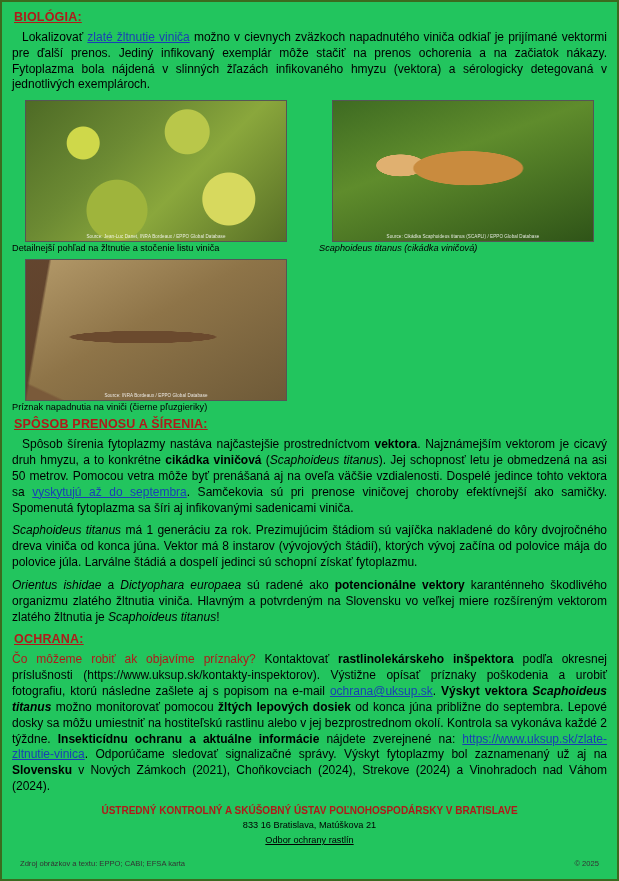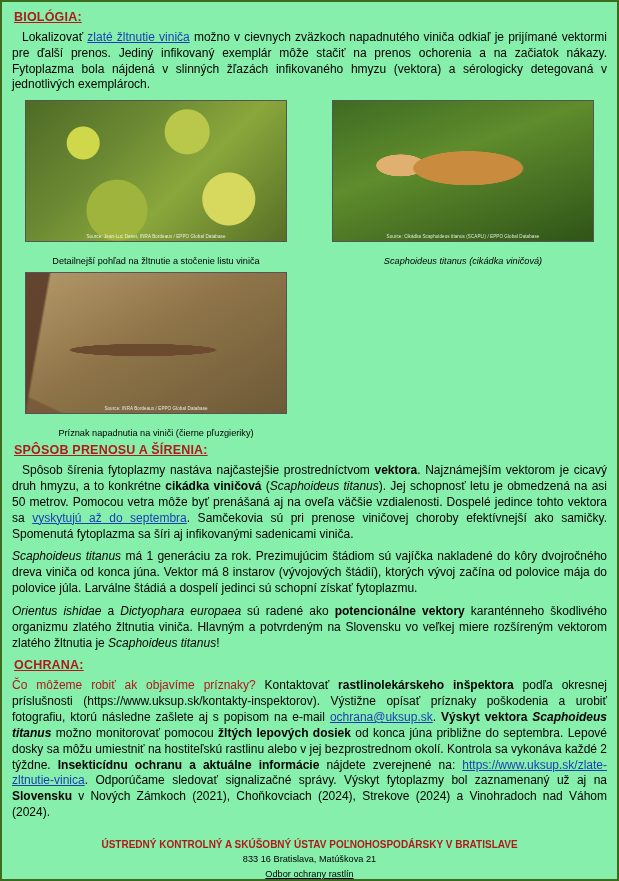--- a/index.html
+++ b/index.html
@@ -14,21 +14,21 @@
     font-size: 9.5px;
     color: #000000;
     overflow: hidden;
   }
   .page {
     position: relative;
     width: 619px;
     height: 881px;
     box-sizing: border-box;
     border: 2px solid #3b6b1f;
-    background: #86efac;
+    background: #22c55e;
     padding: 6px 10px 0 10px;
   }
   h2.section {
     font-size: 12.5px;
     font-weight: bold;
     color: #b01a1a;
     text-decoration: underline;
     margin: 2px 0 6px 2px;
     letter-spacing: 0.2px;
   }
@@ -63,22 +63,22 @@
     width: 260px;
     height: 140px;
     margin: 0 auto;
     border: 1px solid #555;
     position: relative;
     overflow: hidden;
   }
   .figcap {
     font-size: 9.2px;
     line-height: 1.25;
-    margin-top: 14px;
-    text-align: center;
+    margin-top: 1px;
+    text-align: left;
   }
   
   .ph1 {
     background:
       radial-gradient(circle at 22% 30%, #cfd84a 0 16px, rgba(0,0,0,0) 17px),
       radial-gradient(circle at 62% 22%, #b9c74a 0 22px, rgba(0,0,0,0) 23px),
       radial-gradient(circle at 78% 70%, #d7d95e 0 26px, rgba(0,0,0,0) 27px),
       radial-gradient(circle at 35% 78%, #9fb43c 0 30px, rgba(0,0,0,0) 31px),
       linear-gradient(135deg, #4e6b26 0%, #6c8a33 35%, #8aa73c 60%, #586f26 100%);
   }
@@ -105,21 +105,21 @@
   .watermark {
     position: absolute;
     left: 0; right: 0; bottom: 2px;
     font-size: 4.5px;
     color: rgba(255,255,255,0.85);
     text-align: center;
     letter-spacing: 0.1px;
     white-space: nowrap;
   }
   .footer {
-    margin-top: 18px;
+    margin-top: 10px;
     text-align: center;
   }
   .footer .org {
     color: #b01a1a;
     font-weight: bold;
     font-size: 10px;
     margin-bottom: 4px;
   }
   .footer .addr {
     font-size: 9.2px;

